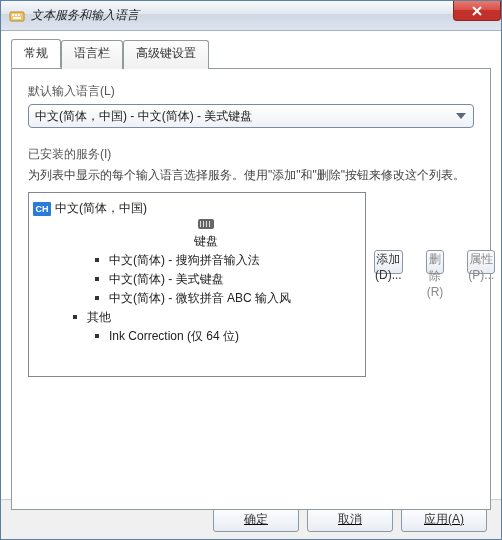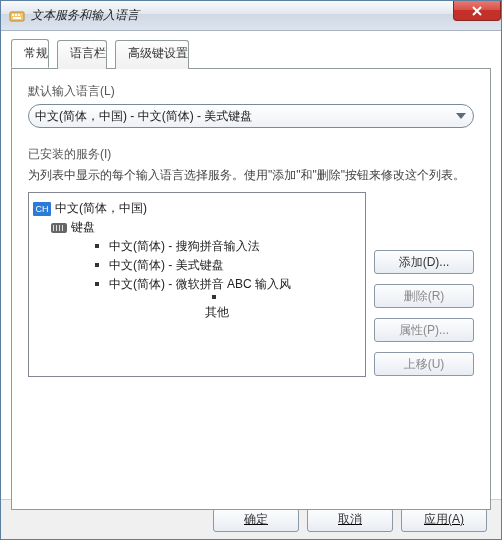--- a/index.html
+++ b/index.html
@@ -62,22 +62,22 @@
   }
   .tabstrip {
     display: flex;
     position: relative;
     z-index: 2;
   }
   .tab {
     border: 1px solid #919b9c;
     border-bottom: none;
     background: linear-gradient(to bottom, #fdfdfd, #f0f0f0);
-    padding: 4px 0 4px 12px;
-    margin-right: 8px;
+    padding: 4px 12px 4px 12px;
+    margin-right: 0px;
     border-radius: 3px 3px 0 0;
     cursor: pointer;
     position: relative;
     top: 1px;
     color: #333;
   }
   .tab.active {
     background: #fff;
     border-bottom: 1px solid #fff;
     z-index: 3;
@@ -104,21 +104,21 @@
   }
   .dropdown {
     width: 100%;
     height: 24px;
     border: 1px solid #7a8a99;
     background: linear-gradient(to bottom,#fff,#eef1f5);
     display: flex;
     align-items: center;
     padding: 0 6px;
     position: relative;
-    border-radius: 12px;
+    border-radius: 4px;
     cursor: pointer;
     color: #222;
   }
   .dropdown .chev {
     position: absolute; right: 4px; top: 3px;
     width: 16px; height: 16px;
     display: flex; align-items: center; justify-content: center;
     color: #5b6b7d;
   }
   .group2 { margin-top: 18px; }
@@ -131,22 +131,22 @@
     height: 185px;
     border: 1px solid #828790;
     background: #fff;
     overflow: auto;
     padding: 6px 4px 6px 4px;
     color: #222;
   }
   .btn-col {
     width: 100px;
     display: flex;
-    flex-direction: column;
-    gap: 10px;
+    flex-direction: row;
+    gap: 23px;
     padding-top: 58px;
   }
   .win-btn {
     height: 24px;
     border: 1px solid #8b98a8;
     background: linear-gradient(to bottom,#fdfdfe,#e8edf3);
     border-radius: 3px;
     font-size: 12px;
     font-family: inherit;
     cursor: pointer;
@@ -157,32 +157,32 @@
     color: #8a8a8a;
     cursor: default;
   }
   .tree-line {
     display: flex;
     align-items: center;
     gap: 4px;
     padding: 1px 0;
     white-space: nowrap;
   }
-  .indent-1 { padding-left: 18px; }
-  .indent-2 { padding-left: 40px; flex-direction: column; }
+  .indent-1 { padding-left: 18px; flex-direction: column; }
+  .indent-2 { padding-left: 40px; }
   .indent-3 { padding-left: 62px; }
   .lang-badge {
     display: inline-flex;
     align-items: center;
     justify-content: center;
     width: 18px; height: 14px;
     background: #2b7bd9;
     color: #fff;
     font-size: 9px;
-    font-weight: normal;
+    font-weight: bold;
     font-family: Arial, sans-serif;
     border-radius: 1px;
   }
   .kbd-icon {
     display: inline-block;
     width: 16px; height: 10px;
     background: #666;
     border-radius: 2px;
     position: relative;
   }
@@ -286,20 +286,24 @@
             </div>
             <div class="tree-line indent-3">
               <span class="bullet"></span>
               <span>中文(简体) - 微软拼音 ABC 输入风</span>
             </div>
 
             <div class="tree-line indent-2">
               <span class="bullet"></span>
               <span>其他</span>
             </div>
+            <div class="tree-line indent-3">
+              <span class="bullet"></span>
+              <span>Ink Correction (仅 64 位)</span>
+            </div>
 
           </div>
 
           <div class="btn-col">
             <button class="win-btn">添加(D)...</button>
             <button class="win-btn disabled" disabled="">删除(R)</button>
             <button class="win-btn disabled" disabled="">属性(P)...</button>
             <button class="win-btn disabled" disabled="">上移(U)</button>
           </div>
         </div>

